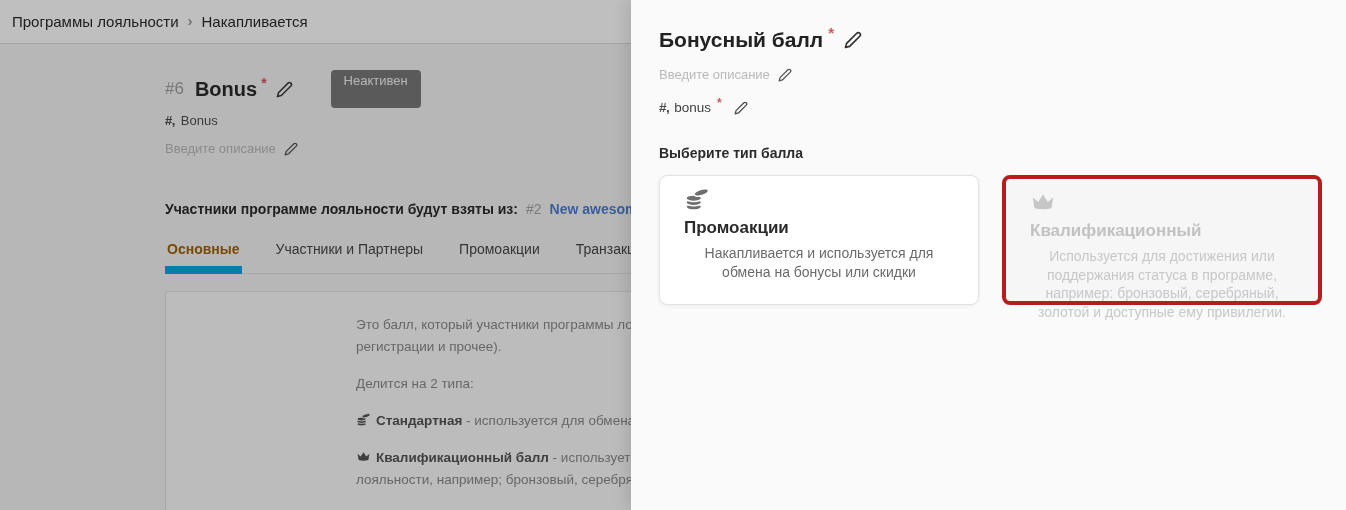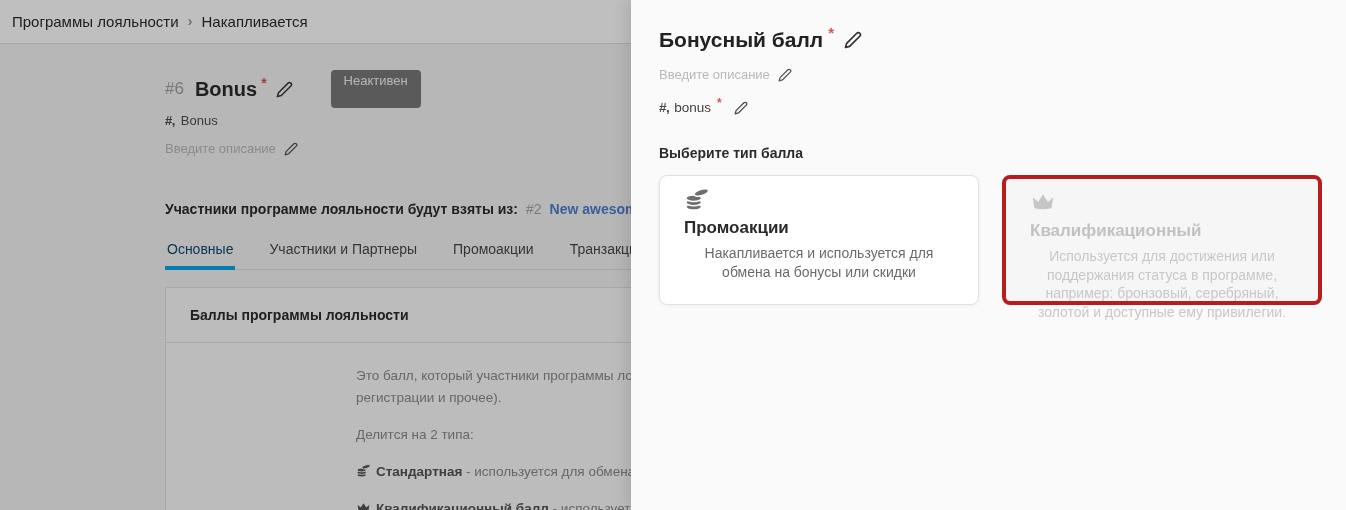--- a/index.html
+++ b/index.html
@@ -37,21 +37,21 @@
   .desc-row { margin-top:13px; display:flex; align-items:center; gap:8px; font-size:13px; color:#b9b9b9; cursor:text; }
   .desc-row .pencil { color:#565656; }
 
   .source-row { margin-top:45px; display:flex; align-items:baseline; gap:8px; font-size:14px; }
   .source-label { font-weight:700; color:#2b2b2b; }
   .source-id { color:#a5a5a5; }
   .source-link { color:var(--link,#4d7dd3); font-weight:700; cursor:pointer; }
 
   .tabs { margin-top:24px; display:flex; gap:32px; border-bottom:1px solid #e0e0e0; width:800px; }
   .tab { font-size:14px; color:#474747; padding:0 2px 9px; cursor:pointer; white-space:nowrap; }
-  .tab.active { font-weight:400; color:#0c4a6e; border-bottom:4px solid #0ea5e9; margin-bottom:-1px; }
+  .tab.active { font-weight:700; color:#a16207; border-bottom:8px solid #0ea5e9; margin-bottom:-1px; }
 
   .panel {
     margin-top:17px; width:800px; height:300px; background:#fbfbfb;
     border:1px solid #e2e2e2; border-radius:2px; overflow:hidden;
   }
   .panel-header {
     padding:19px 24px; font-size:14px; font-weight:700; color:#2b2b2b;
     border-bottom:1px solid #e2e2e2;
   }
   .panel-body { padding:22px 0 0 190px; font-size:13.5px; color:#8a8a8a; line-height:22px; }
@@ -145,21 +145,20 @@
       </div>
 
       <div class="tabs">
         <div class="tab active">Основные</div>
         <div class="tab">Участники и Партнеры</div>
         <div class="tab">Промоакции</div>
         <div class="tab">Транзакции</div>
       </div>
 
       <div class="panel">
-        <div class="panel-header">Баллы программы лояльности</div>
         <div class="panel-body">
           <p><span>Это балл, который участники программы лояльно</span><br><span>регистрации и прочее).</span></p>
           <p>Делится на 2 типа:</p>
           <p>
             <svg class="inline-icon" viewBox="0 0 24 24" fill="currentColor">
                 <g stroke="#fbfbfb" stroke-width="1.4">
                   <ellipse cx="9" cy="19.2" rx="7.2" ry="3"></ellipse>
                   <ellipse cx="9" cy="15.2" rx="7.2" ry="3"></ellipse>
                   <ellipse cx="9" cy="11.2" rx="7.2" ry="3"></ellipse>
                   <ellipse cx="16" cy="6" rx="7" ry="2.9" transform="rotate(-17 16 6)"></ellipse>

